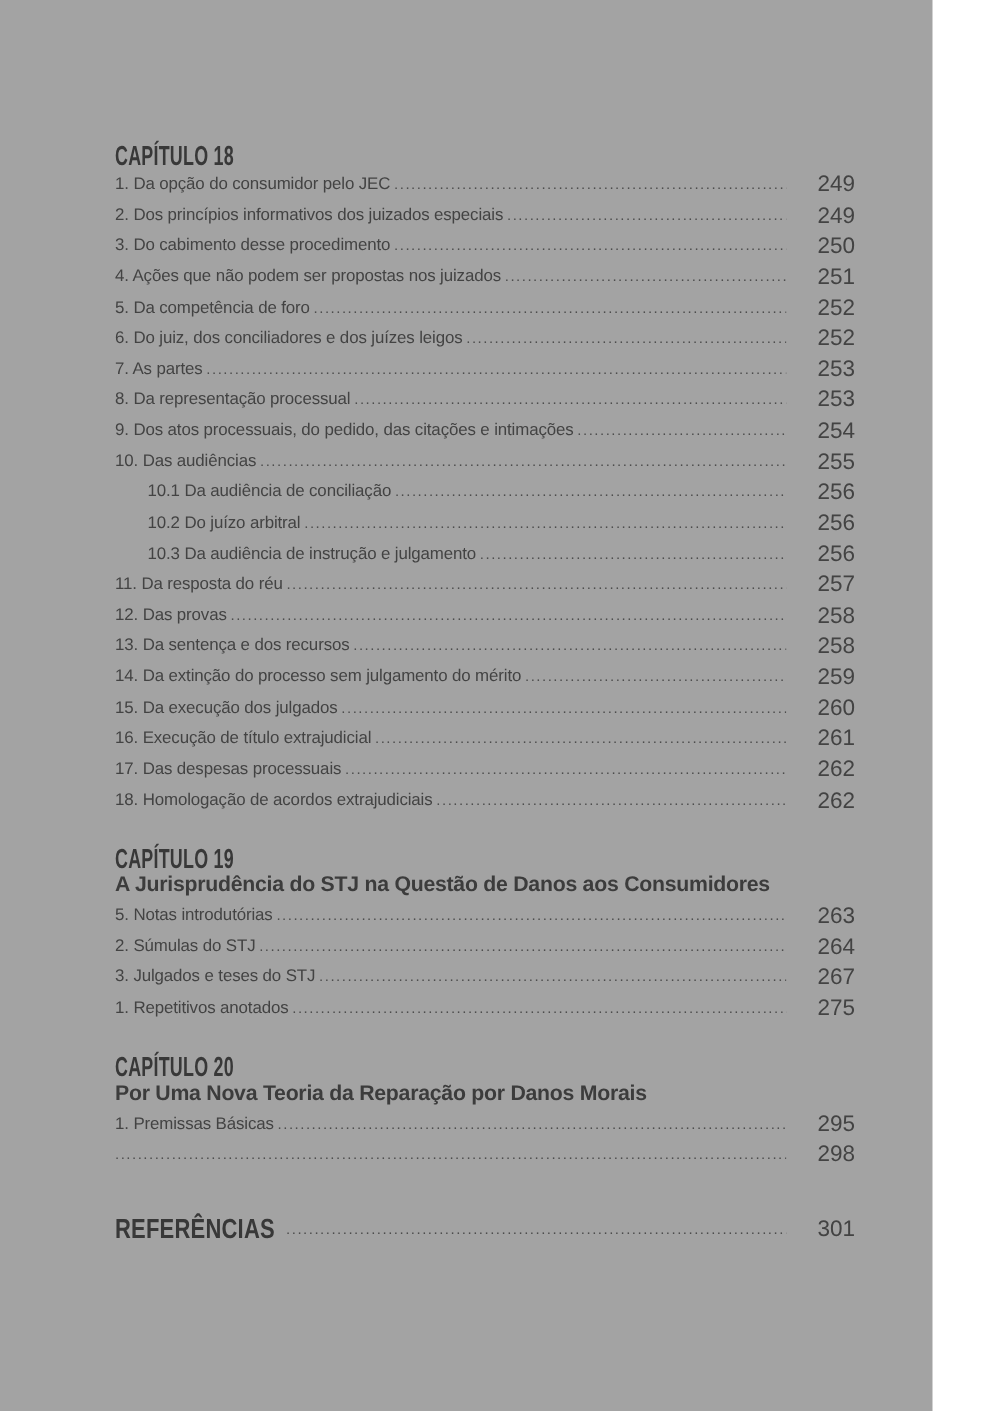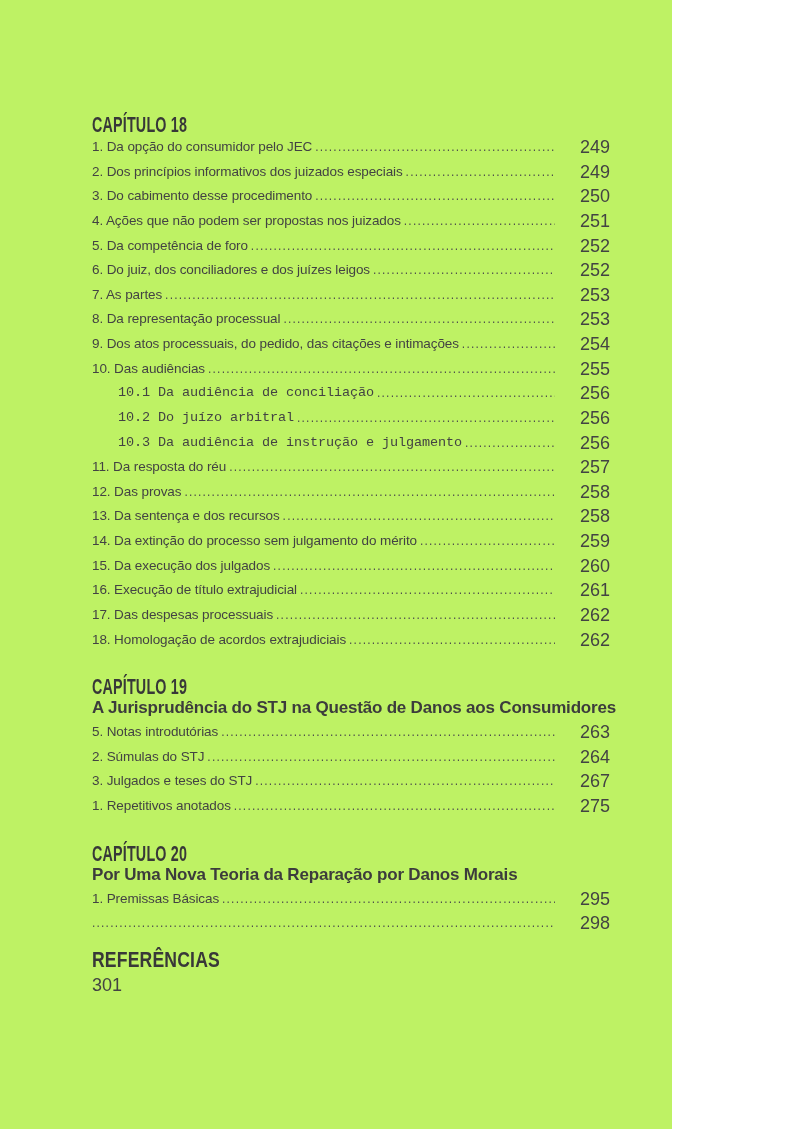--- a/index.html
+++ b/index.html
@@ -3,23 +3,23 @@
 <meta charset="utf-8">
 <style>
   html, body {
     margin: 0;
     padding: 0;
     background: #ffffff;
   }
   .page {
     position: relative;
     box-sizing: border-box;
-    width: 672px;
+    width: 746px;
     height: 1129px;
-    background: #bef264;
+    background: #a3a3a3;
     overflow: hidden;
     padding: 115px 62px 0 92px;
     font-family: "Liberation Sans", sans-serif;
     color: #424242;
   }
   .chapter { margin: 0; }
   .chapter + .chapter { margin-top: 25px; }
 
   .chapter-label {
     margin: 0;
@@ -49,40 +49,40 @@
     line-height: 24.63px;
     font-size: 13.5px;
     letter-spacing: -0.1px;
     color: #434343;
   }
   .row .label {
     flex: 0 0 auto;
     white-space: nowrap;
     padding-right: 3px;
   }
-  .row.sub .label { padding-left: 26px; font-family: Liberation Mono, monospace; }
+  .row.sub .label { padding-left: 26px; }
   .dots {
     flex: 1 1 auto;
     overflow: hidden;
     white-space: nowrap;
     font-size: 12px;
     letter-spacing: 1.2px;
     color: #4d4d4d;
   }
   .dots::before {
     content: "....................................................................................................................................................................................";
   }
   .page-num {
     flex: 0 0 55px;
     text-align: right;
     font-size: 18px;
     letter-spacing: 0;
     color: #434343;
   }
-  .refs-row { margin-top: 12px; flex-direction: column; }
+  .refs-row { margin-top: 35px; }
   .refs-label {
     display: inline-block;
     font-size: 22px;
     font-weight: bold;
     color: #383838;
     letter-spacing: 0.2px;
     white-space: nowrap;
     transform: scaleX(0.8);
     transform-origin: left bottom;
     margin-right: -26px;

